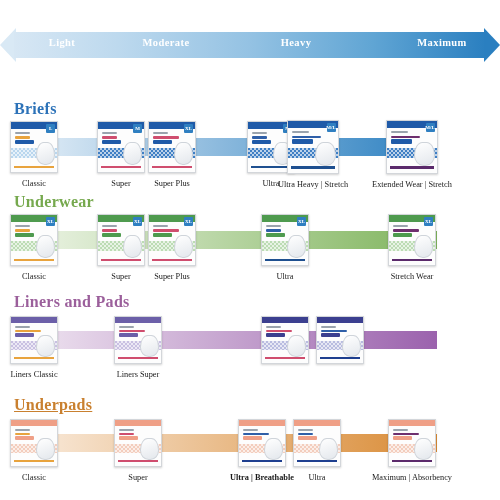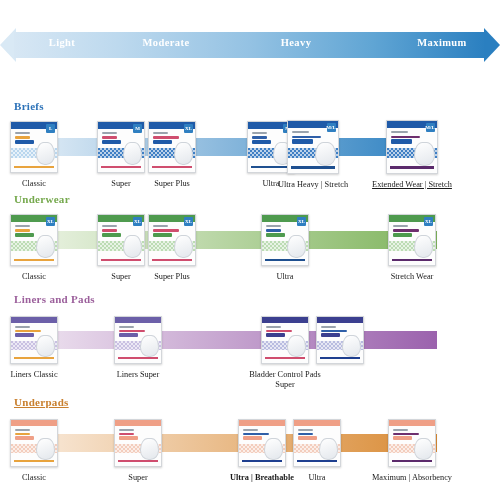--- a/index.html
+++ b/index.html
@@ -32,21 +32,21 @@
     font-weight: bold; letter-spacing: .4px; text-align: center;
   }
   .cap-title {
     position: absolute; left: 0; top: 64px; width: 500px; text-align: center;
     font-size: 9.5px; color: #222; letter-spacing: .2px;
   }
 
   
   .section { position: absolute; left: 0; width: 500px; }
   .sec-title {
-    position: absolute; left: 14px; top: 0; font-size: 11px;
+    position: absolute; left: 14px; top: 0; font-size: 16px;
     font-weight: bold; letter-spacing: .3px;
   }
   .band { position: absolute; height: 18px; }
 
   
   .prod { position: absolute; }
   .box {
     position: relative; width: 100%; height: 100%;
     background: #fdfdfd; border: 1px solid #d3d6da;
     box-shadow: 0 1px 2px rgba(0,0,0,.18);
@@ -179,21 +179,21 @@
             <div class="size-badge">M/L</div>
             <div class="brand"></div>
             <div class="line1" style="width:58%;background:#6e2f6e"></div>
             <div class="line2" style="background:#1f5aa8"></div>
             <div class="swatch" style="background-color:#3f7fc4"></div>
             <div class="prodimg"></div>
             <div class="count"></div>
             <div class="bottom-bar" style="background:#5b2a6b"></div>
           </div>
         </div>
-        <div class="caption" style="left: 367px; width: 90px; top: 80px; text-decoration: underline;">Extended Wear | Stretch</div>
+        <div class="caption" style="left: 367px; width: 90px; top: 80px;">Extended Wear | Stretch</div>
       </div>
       <div class="section" style="top: 193px; height: 100px;">
         <div class="sec-title" style="color: rgb(118, 169, 78);">Underwear</div>
         <div class="band" style="left: 10px; width: 427px; top: 38px; background: linear-gradient(to right, rgb(240, 246, 234) 0%, rgb(127, 180, 92) 100%);"></div>
         <div class="prod" style="left: 10px; top: 21px; width: 48px; height: 52px;">
           <div class="box">
             <div class="top-bar" style="background:#4e9a4e"></div>
             <div class="size-badge">XL</div>
             <div class="brand"></div>
             <div class="line1" style="width:34%;background:#e8a33d"></div>
@@ -296,21 +296,20 @@
             <div class="top-bar" style="background:#3b3f8f"></div>
             <div class="brand"></div>
             <div class="line1" style="width:58%;background:#cf4d6e"></div>
             <div class="line2" style="background:#3b3f8f"></div>
             <div class="swatch" style="background-color:#b9bce0"></div>
             <div class="prodimg"></div>
             <div class="count"></div>
             <div class="bottom-bar" style="background:#cf4d6e"></div>
           </div>
         </div>
-        <div class="caption" style="left: 240px; width: 90px; top: 77px;">Bladder Control Pads Super</div>
         <div class="prod" style="left: 316px; top: 23px; width: 48px; height: 48px;">
           <div class="box">
             <div class="top-bar" style="background:#3b3f8f"></div>
             <div class="brand"></div>
             <div class="line1" style="width:58%;background:#2f5fa8"></div>
             <div class="line2" style="background:#3b3f8f"></div>
             <div class="swatch" style="background-color:#b9bce0"></div>
             <div class="prodimg"></div>
             <div class="count"></div>
             <div class="bottom-bar" style="background:#1e3f8f"></div>

